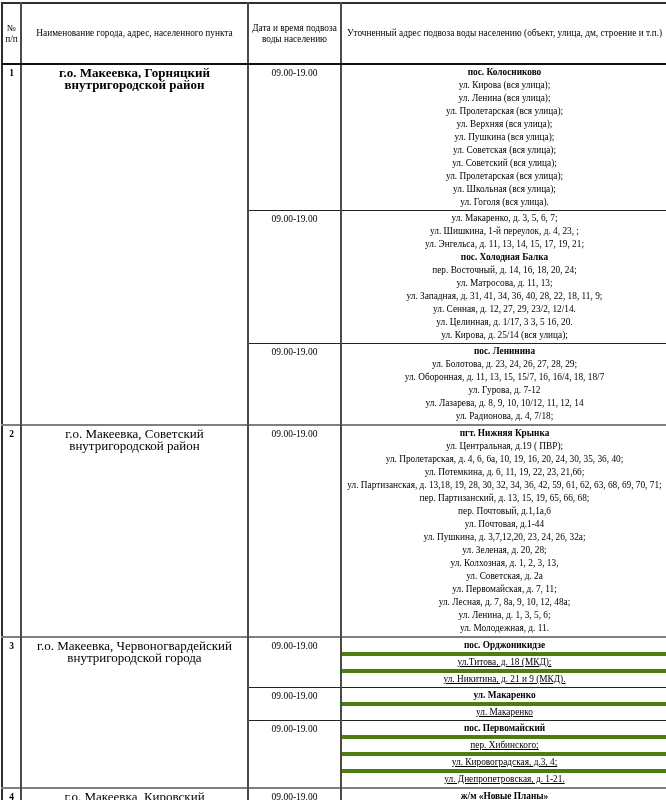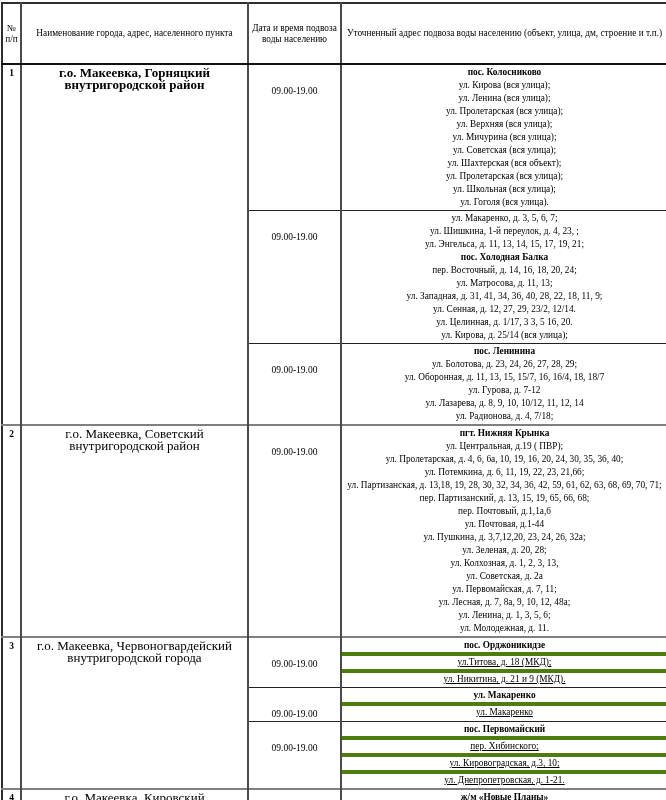--- a/index.html
+++ b/index.html
@@ -10,21 +10,21 @@
   col.c-num{width:19px;} col.c-name{width:227px;} col.c-time{width:93px;} col.c-addr{width:326px;}
   th,td{border-right:2px solid #4a4a4a;}
   th:last-child,td.addr-cell{border-right:none;}
   thead th{font-weight:normal;font-size:9.3px;line-height:11px;text-align:center;
     vertical-align:middle;height:55px;border-bottom:2px solid #101010;padding:2px 2px;overflow:hidden;}
   thead th.h-addr{white-space:nowrap;}
   td{vertical-align:top;text-align:center;font-size:9.3px;line-height:13px;padding:0;}
   td.num{font-weight:bold;font-size:9.5px;padding-top:2px;}
   td.name{font-size:13px;padding:2px 6px 0 6px;line-height:12px;}
   td.name.bold{font-weight:bold;}
-  td.time{font-size:9.5px;padding-top:20px;}
+  td.time{font-size:9.5px;padding-top:2px;}
   td.addr-cell{overflow:hidden;padding:1px 0;}
   .addr-line{display:flex;justify-content:center;align-items:center;height:13px;}
   .addr-line span{white-space:nowrap;text-align:right;}
   .addr-line.bold span{font-weight:bold;}
   tr.block-sep td{border-top:1px solid #222;}
   tr.district-sep td{border-top:2px solid #7f7f7f;}
   tr.light .addr-line + .addr-line{border-top:4px solid #4d7c0f;text-decoration:underline;}
 </style>
 </head>
 <body>
@@ -60,27 +60,27 @@
             <div class="addr-line">
               <span>ул. Ленина (вся улица);</span>
             </div>
             <div class="addr-line">
               <span>ул. Пролетарская (вся улица);</span>
             </div>
             <div class="addr-line">
               <span>ул. Верхняя (вся улица);</span>
             </div>
             <div class="addr-line">
-              <span>ул. Мичурина (вся улица);</span>
+              <span>ул. Пушкина (вся улица);</span>
             </div>
             <div class="addr-line">
               <span>ул. Советская (вся улица);</span>
             </div>
             <div class="addr-line">
-              <span>ул. Шахтерская (вся объект);</span>
+              <span>ул. Советский (вся улица);</span>
             </div>
             <div class="addr-line">
               <span>ул. Пролетарская (вся улица);</span>
             </div>
             <div class="addr-line">
               <span>ул. Школьная (вся улица);</span>
             </div>
             <div class="addr-line">
               <span>ул. Гоголя (вся улица).</span>
             </div>
@@ -229,21 +229,21 @@
         <tr class="block-sep light">
           <td class="time">09.00-19.00</td>
           <td class="addr-cell">
             <div class="addr-line bold">
               <span>пос. Первомайский</span>
             </div>
             <div class="addr-line">
               <span>пер. Хибинского;</span>
             </div>
             <div class="addr-line">
-              <span>ул. Кировоградская, д.3, 10;</span>
+              <span>ул. Кировоградская, д.3, 4;</span>
             </div>
             <div class="addr-line">
               <span>ул. Днепропетровская, д. 1-21.</span>
             </div>
           </td>
         </tr>
         <tr class="district-sep light">
           <td class="num" rowspan="1">4</td>
           <td class="name" rowspan="1">г.о. Макеевка, Кировский внутригородской район</td>
           <td class="time">09.00-19.00</td>

